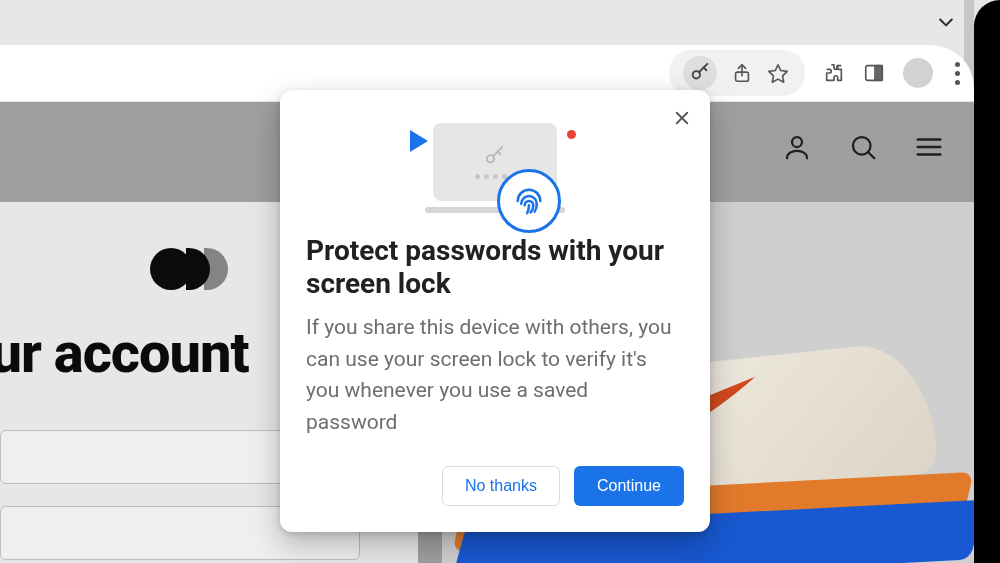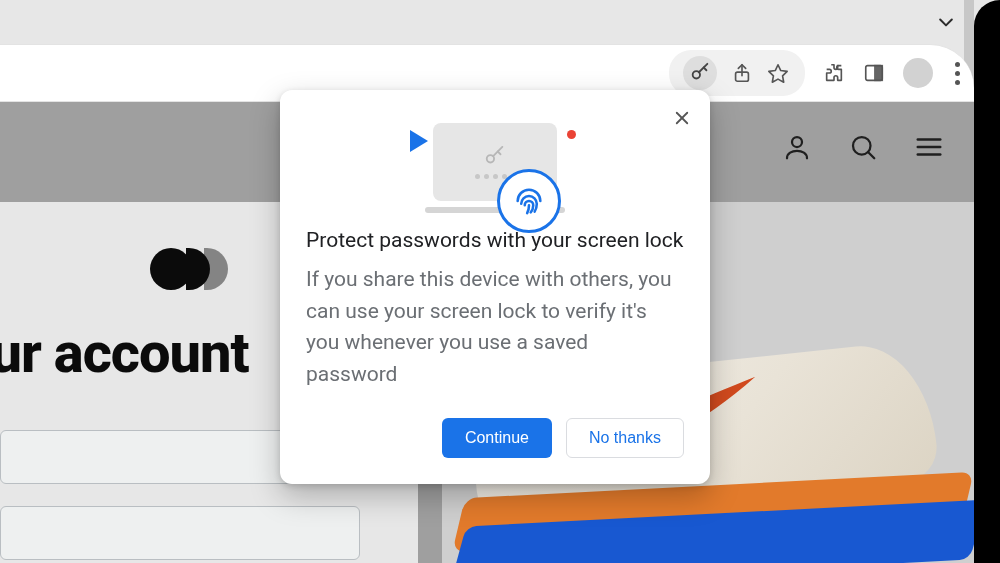--- a/index.html
+++ b/index.html
@@ -56,21 +56,21 @@
   .laptop .screen { position:absolute; top:0; left:8px; right:8px; height:78px; background:#e6e6e6; border-radius:8px; display:flex; align-items:center; justify-content:center; flex-direction:column; gap:6px; }
   .laptop .screen svg { width:34px; height:22px; color:#b7b7b7; }
   .laptop .dots { display:flex; gap:4px; }
   .laptop .dots span { width:5px; height:5px; border-radius:50%; background:#c7c7c7; }
   .laptop .base { position:absolute; bottom:0; left:0; right:0; height:6px; background:#d5d5d5; border-radius:3px; }
   .fp-badge { position:absolute; left:72px; top:46px; width:64px; height:64px; border:3px solid #1a73e8; border-radius:50%; background:#fff; display:flex; align-items:center; justify-content:center; }
   .fp-badge svg { width:34px; height:34px; color:#1a73e8; }
   .play-mark { position:absolute; left:104px; top:22px; width:0; height:0; border-left:18px solid #1a73e8; border-top:11px solid transparent; border-bottom:11px solid transparent; }
   .red-dot { position:absolute; right:108px; top:22px; width:9px; height:9px; border-radius:50%; background:#ea4335; }
 
-  .popup h2 { font-size:21px; color:#202124; font-weight:400; margin-top:0; }
+  .popup h2 { font-size:28px; color:#202124; font-weight:700; margin-top:6px; }
   .popup p  { font-size:21px; color:#6b6f74; line-height:1.5; margin-top:12px; }
   .popup .btn-row { display:flex; justify-content:flex-end; gap:14px; margin-top:28px; }
   .btn { font-size:16px; padding:10px 22px; border-radius:6px; cursor:pointer; border:1px solid transparent; }
   .btn-secondary { background:#fff; color:#1a73e8; border-color:#dadce0; }
   .btn-primary { background:#1a73e8; color:#fff; }
 </style>
 </head>
 <body>
 
 <div class="stage">
@@ -208,17 +208,17 @@
               <path d="M6.5 14a5.5 5.5 0 0 1 11 0c0 2-.5 4-1.5 5.5"></path>
               <path d="M9 15a3 3 0 0 1 6 0c0 2-.7 3.8-1.8 5"></path>
               <path d="M12 15c0 2-.5 4-1.3 5.5"></path>
             </svg>
         </div>
       </div>
     </div>
     <h2>Protect passwords with your screen lock</h2>
     <p>If you share this device with others, you can use your screen lock to verify it's you whenever you use a saved password</p>
     <div class="btn-row">
+      <button class="btn btn-secondary">No thanks</button>
       <button class="btn btn-primary">Continue</button>
-      <button class="btn btn-secondary">No thanks</button>
     </div>
   </div>
 </div>
 
 </body></html>

